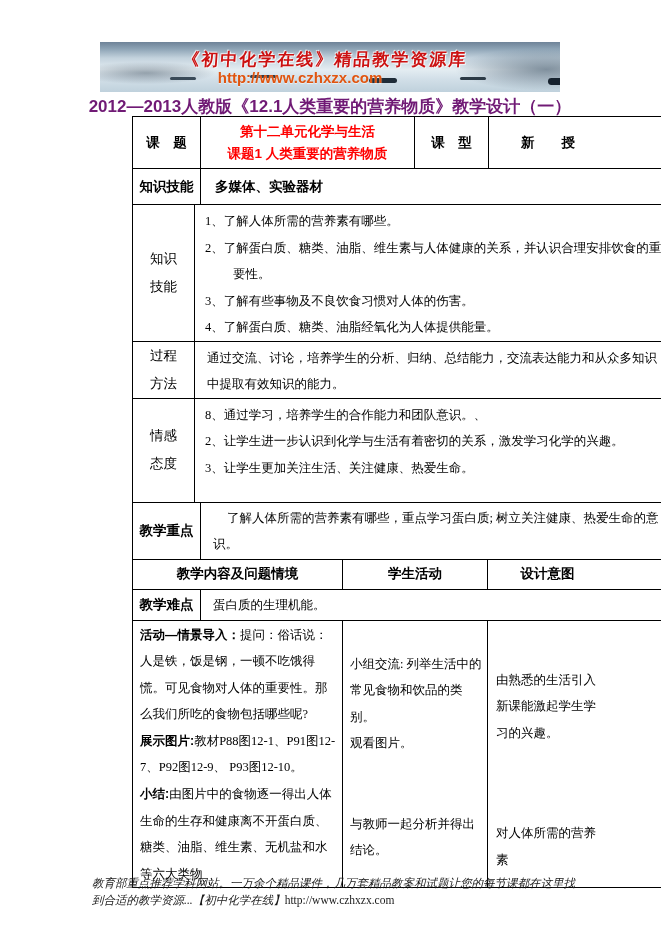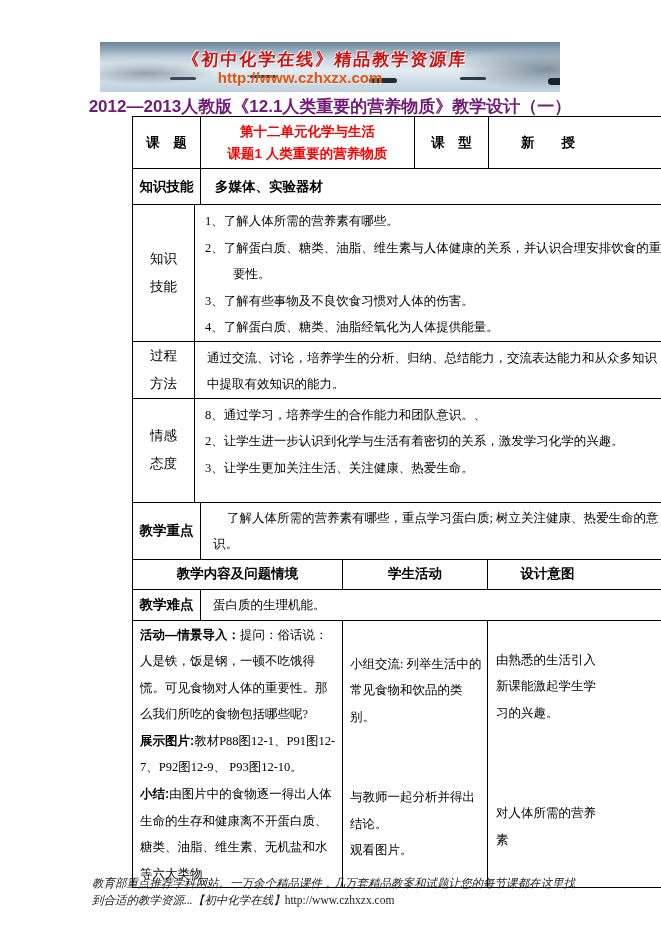--- a/index.html
+++ b/index.html
@@ -95,21 +95,21 @@
   .w145{width:145px;flex:none;}
   .w119{width:119px;flex:none;}
 
   .r-content{min-height:240px;}
   .content-cell{line-height:26.6px;font-size:12.5px;}
   .cc-left{padding:1px 4px 0 7px;}
   .para{margin:0;}
   .lead{font-family:"Liberation Sans", sans-serif;font-weight:bold;}
   .cc-mid{padding:30px 5px 0 7px;}
   .cc-mid .s-late{margin-top:54px;}
-  .cc-right{padding:26px 5px 0 8px;}
+  .cc-right{padding:46px 5px 0 8px;}
   .cc-right .i-late{margin-top:74px;}
 
   
   .footer{
     position:absolute;left:92px;top:875px;width:486px;
     font-family:"Liberation Serif", serif;font-style:italic;
     font-size:11.5px;line-height:17px;color:#1a1a1a;
   }
   .footer-url{font-style:normal;font-family:"Liberation Serif", serif;}
 </style>
@@ -204,22 +204,22 @@
     <div class="row r-content">
 
       <div class="cell content-cell cc-left w210">
         <p class="para"><span class="lead">活动—情景导入：</span><span>提问：俗话说：人是铁，饭是钢，一顿不吃饿得慌。可见食物对人体的重要性。那么我们所吃的食物包括哪些呢?</span></p>
         <p class="para"><span class="lead">展示图片:</span><span>教材P88图12-1、P91图12-7、P92图12-9、 P93图12-10。</span></p>
         <p class="para"><span class="lead">小结:</span><span>由图片中的食物逐一得出人体生命的生存和健康离不开蛋白质、糖类、油脂、维生素、无机盐和水等六大类物</span></p>
       </div>
 
       <div class="cell content-cell cc-mid w145">
         <p class="para">小组交流: 列举生活中的常见食物和饮品的类别。</p>
+        <p class="para">观看图片。</p>
         <p class="para s-late">与教师一起分析并得出结论。</p>
-        <p class="para">观看图片。</p>
       </div>
 
       <div class="cell content-cell cc-right w119">
         <p class="para">由熟悉的生活引入新课能激起学生学习的兴趣。</p>
         <p class="para i-late">对人体所需的营养素</p>
       </div>
 
     </div>
 
   </div>

